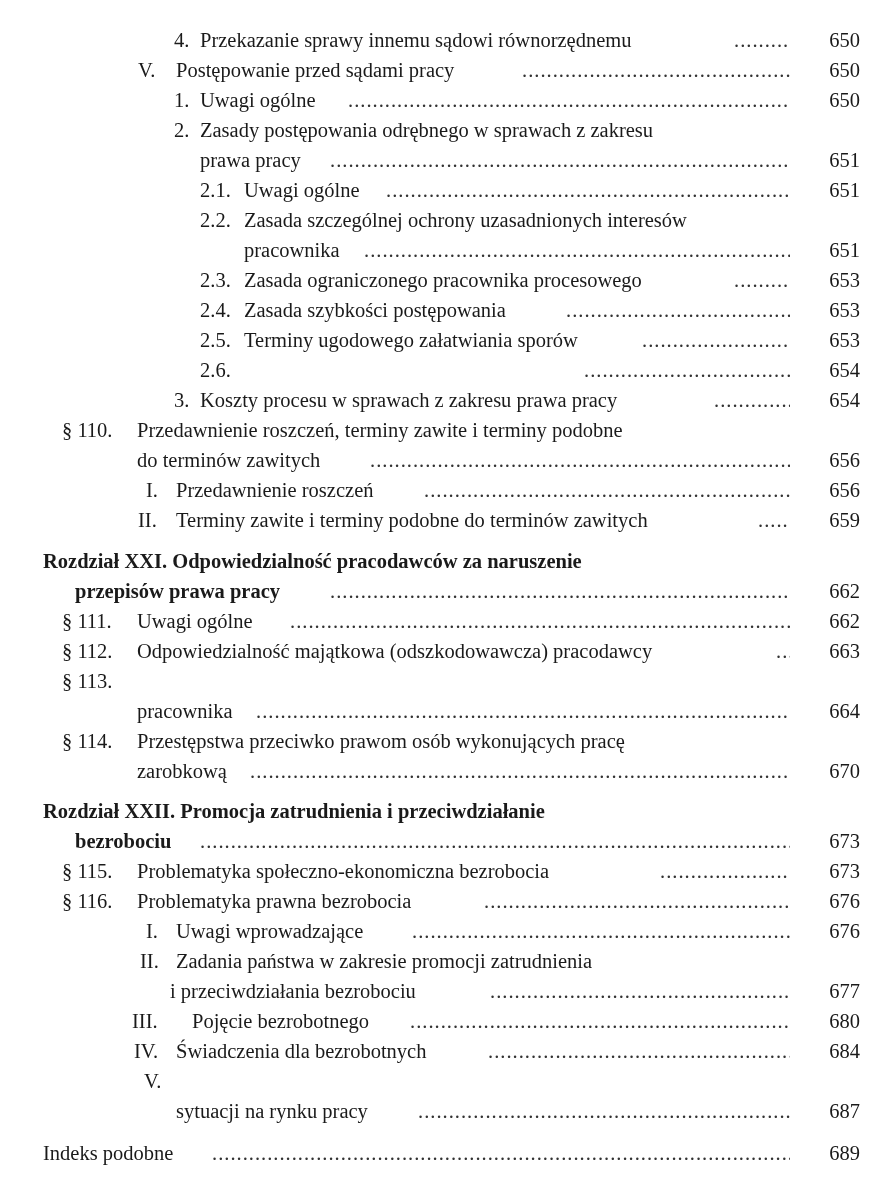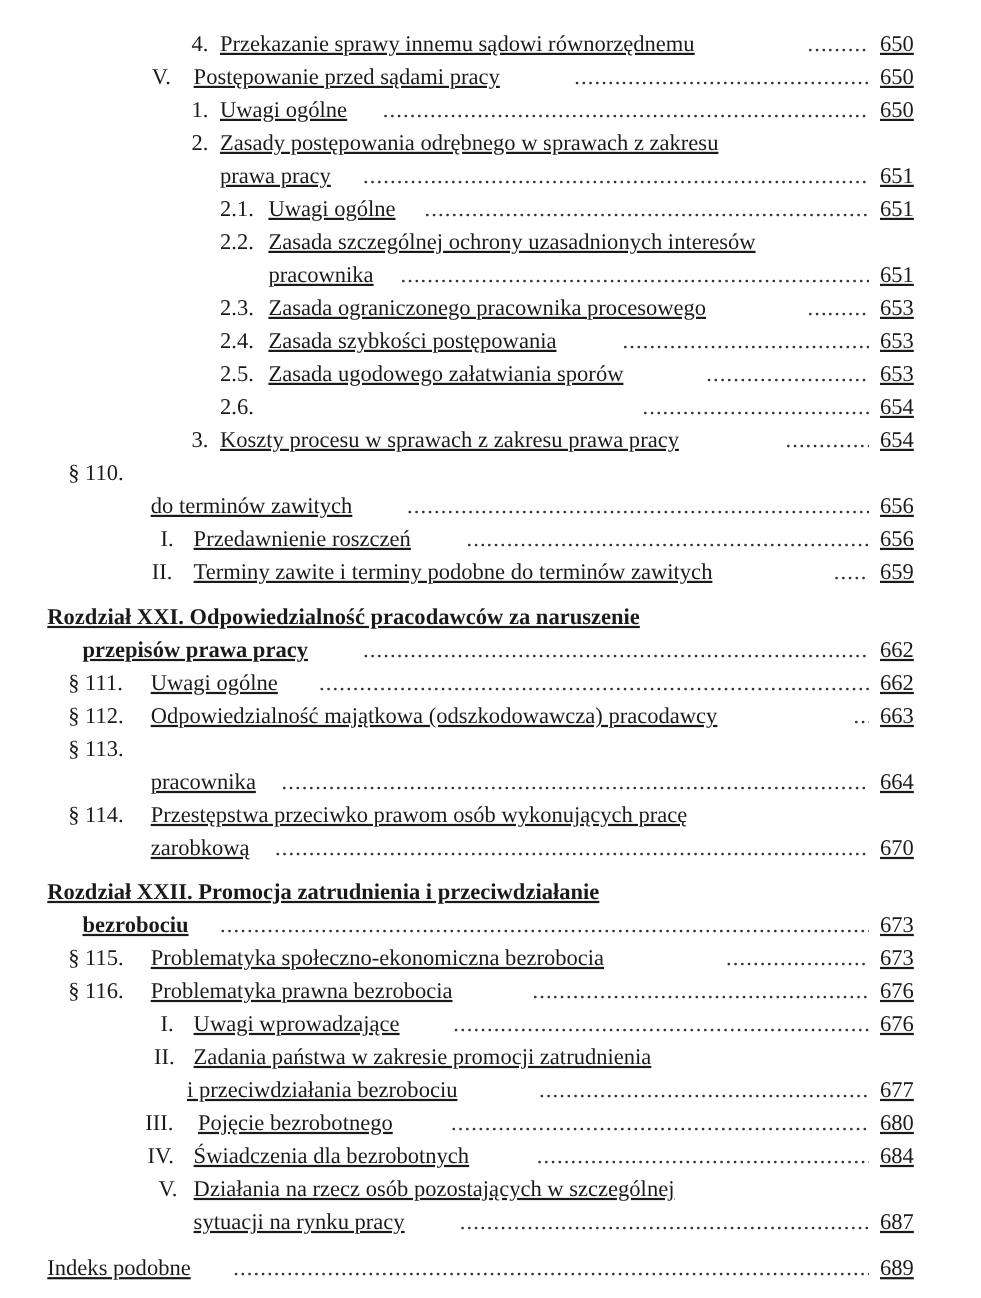--- a/index.html
+++ b/index.html
@@ -1,23 +1,23 @@
 <!DOCTYPE html>
 <html><head>
 <meta charset="utf-8">
 <style>
   html, body { margin: 0; padding: 0; background: #ffffff; }
   body { width: 892px; height: 1180px; position: relative; overflow: hidden;
          font-family: "Liberation Serif", "DejaVu Serif", serif; color: #1a1a1a; }
   .page { position: absolute; left: 0; top: 0; width: 892px; height: 1180px; }
   .line { position: absolute; left: 0; width: 892px; height: 30px; font-size: 20.5px; line-height: 30px; white-space: nowrap; }
   .num { position: absolute; top: 0; }
-  .txt { position: absolute; top: 0; text-decoration: underline; }
+  .txt { position: absolute; top: 0; }
   .leader { position: absolute; top: 0; overflow: hidden; color: #333; letter-spacing: 1px; }
-  .page-no { position: absolute; top: 0; right: 32px; text-align: left; width: 60px; text-decoration: underline; }
+  .page-no { position: absolute; top: 0; right: 32px; text-align: right; width: 60px; }
   .bold { font-weight: bold; }
 </style>
 </head>
 <body>
 
 <div class="page">
 
   <div class="line" style="top:25px">
     <span class="num" style="left:174px">4.</span>
     <span class="txt" style="left:200px">Przekazanie sprawy innemu sądowi równorzędnemu</span>
@@ -77,40 +77,41 @@
 
   <div class="line" style="top:295px">
     <span class="num" style="left:200px">2.4.</span>
     <span class="txt" style="left:244px">Zasada szybkości postępowania</span>
     <span class="leader" style="left:566px;width:224px">................................................................................................................................................................</span>
     <span class="page-no">653</span>
   </div>
 
   <div class="line" style="top:325px">
     <span class="num" style="left:200px">2.5.</span>
-    <span class="txt" style="left:244px">Zasada ugodowego załatwiania sporów</span>
+    <span class="txt" style="left:244px">Terminy ugodowego załatwiania sporów</span>
     <span class="leader" style="left:642px;width:148px">................................................................................................................................................................</span>
     <span class="page-no">653</span>
   </div>
 
   <div class="line" style="top:355px">
     <span class="num" style="left:200px">2.6.</span>
     <span class="leader" style="left:584px;width:206px">................................................................................................................................................................</span>
     <span class="page-no">654</span>
   </div>
 
   <div class="line" style="top:385px">
     <span class="num" style="left:174px">3.</span>
     <span class="txt" style="left:200px">Koszty procesu w sprawach z zakresu prawa pracy</span>
     <span class="leader" style="left:714px;width:76px">................................................................................................................................................................</span>
     <span class="page-no">654</span>
   </div>
 
   <div class="line" style="top:415px">
     <span class="num" style="left:62px">§ 110.</span>
+    <span class="txt" style="left:137px">Przedawnienie roszczeń, terminy zawite i terminy podobne</span>
   </div>
 
   <div class="line" style="top:445px">
     <span class="txt" style="left:137px">do terminów zawitych</span>
     <span class="leader" style="left:370px;width:420px">................................................................................................................................................................</span>
     <span class="page-no">656</span>
   </div>
 
   <div class="line" style="top:475px">
     <span class="num" style="left:146px">I.</span>
@@ -208,35 +209,34 @@
   </div>
 
   <div class="line" style="top:976px">
     <span class="txt" style="left:170px">i przeciwdziałania bezrobociu</span>
     <span class="leader" style="left:490px;width:300px">................................................................................................................................................................</span>
     <span class="page-no">677</span>
   </div>
 
   <div class="line" style="top:1006px">
     <span class="num" style="left:132px">III.</span>
-    <span class="txt" style="left:180px">Pojęcie bezrobotnego</span>
+    <span class="txt" style="left:192px">Pojęcie bezrobotnego</span>
     <span class="leader" style="left:410px;width:380px">................................................................................................................................................................</span>
     <span class="page-no">680</span>
   </div>
 
   <div class="line" style="top:1036px">
     <span class="num" style="left:134px">IV.</span>
     <span class="txt" style="left:176px">Świadczenia dla bezrobotnych</span>
     <span class="leader" style="left:488px;width:302px">................................................................................................................................................................</span>
     <span class="page-no">684</span>
   </div>
 
   <div class="line" style="top:1066px">
     <span class="num" style="left:144px">V.</span>
-    <span class="txt" style="left:176px">Działania na rzecz osób pozostających w szczególnej</span>
   </div>
 
   <div class="line" style="top:1096px">
     <span class="txt" style="left:176px">sytuacji na rynku pracy</span>
     <span class="leader" style="left:418px;width:372px">................................................................................................................................................................</span>
     <span class="page-no">687</span>
   </div>
 
   <div class="line" style="top:1138px">
     <span class="txt" style="left:43px">Indeks podobne</span>

